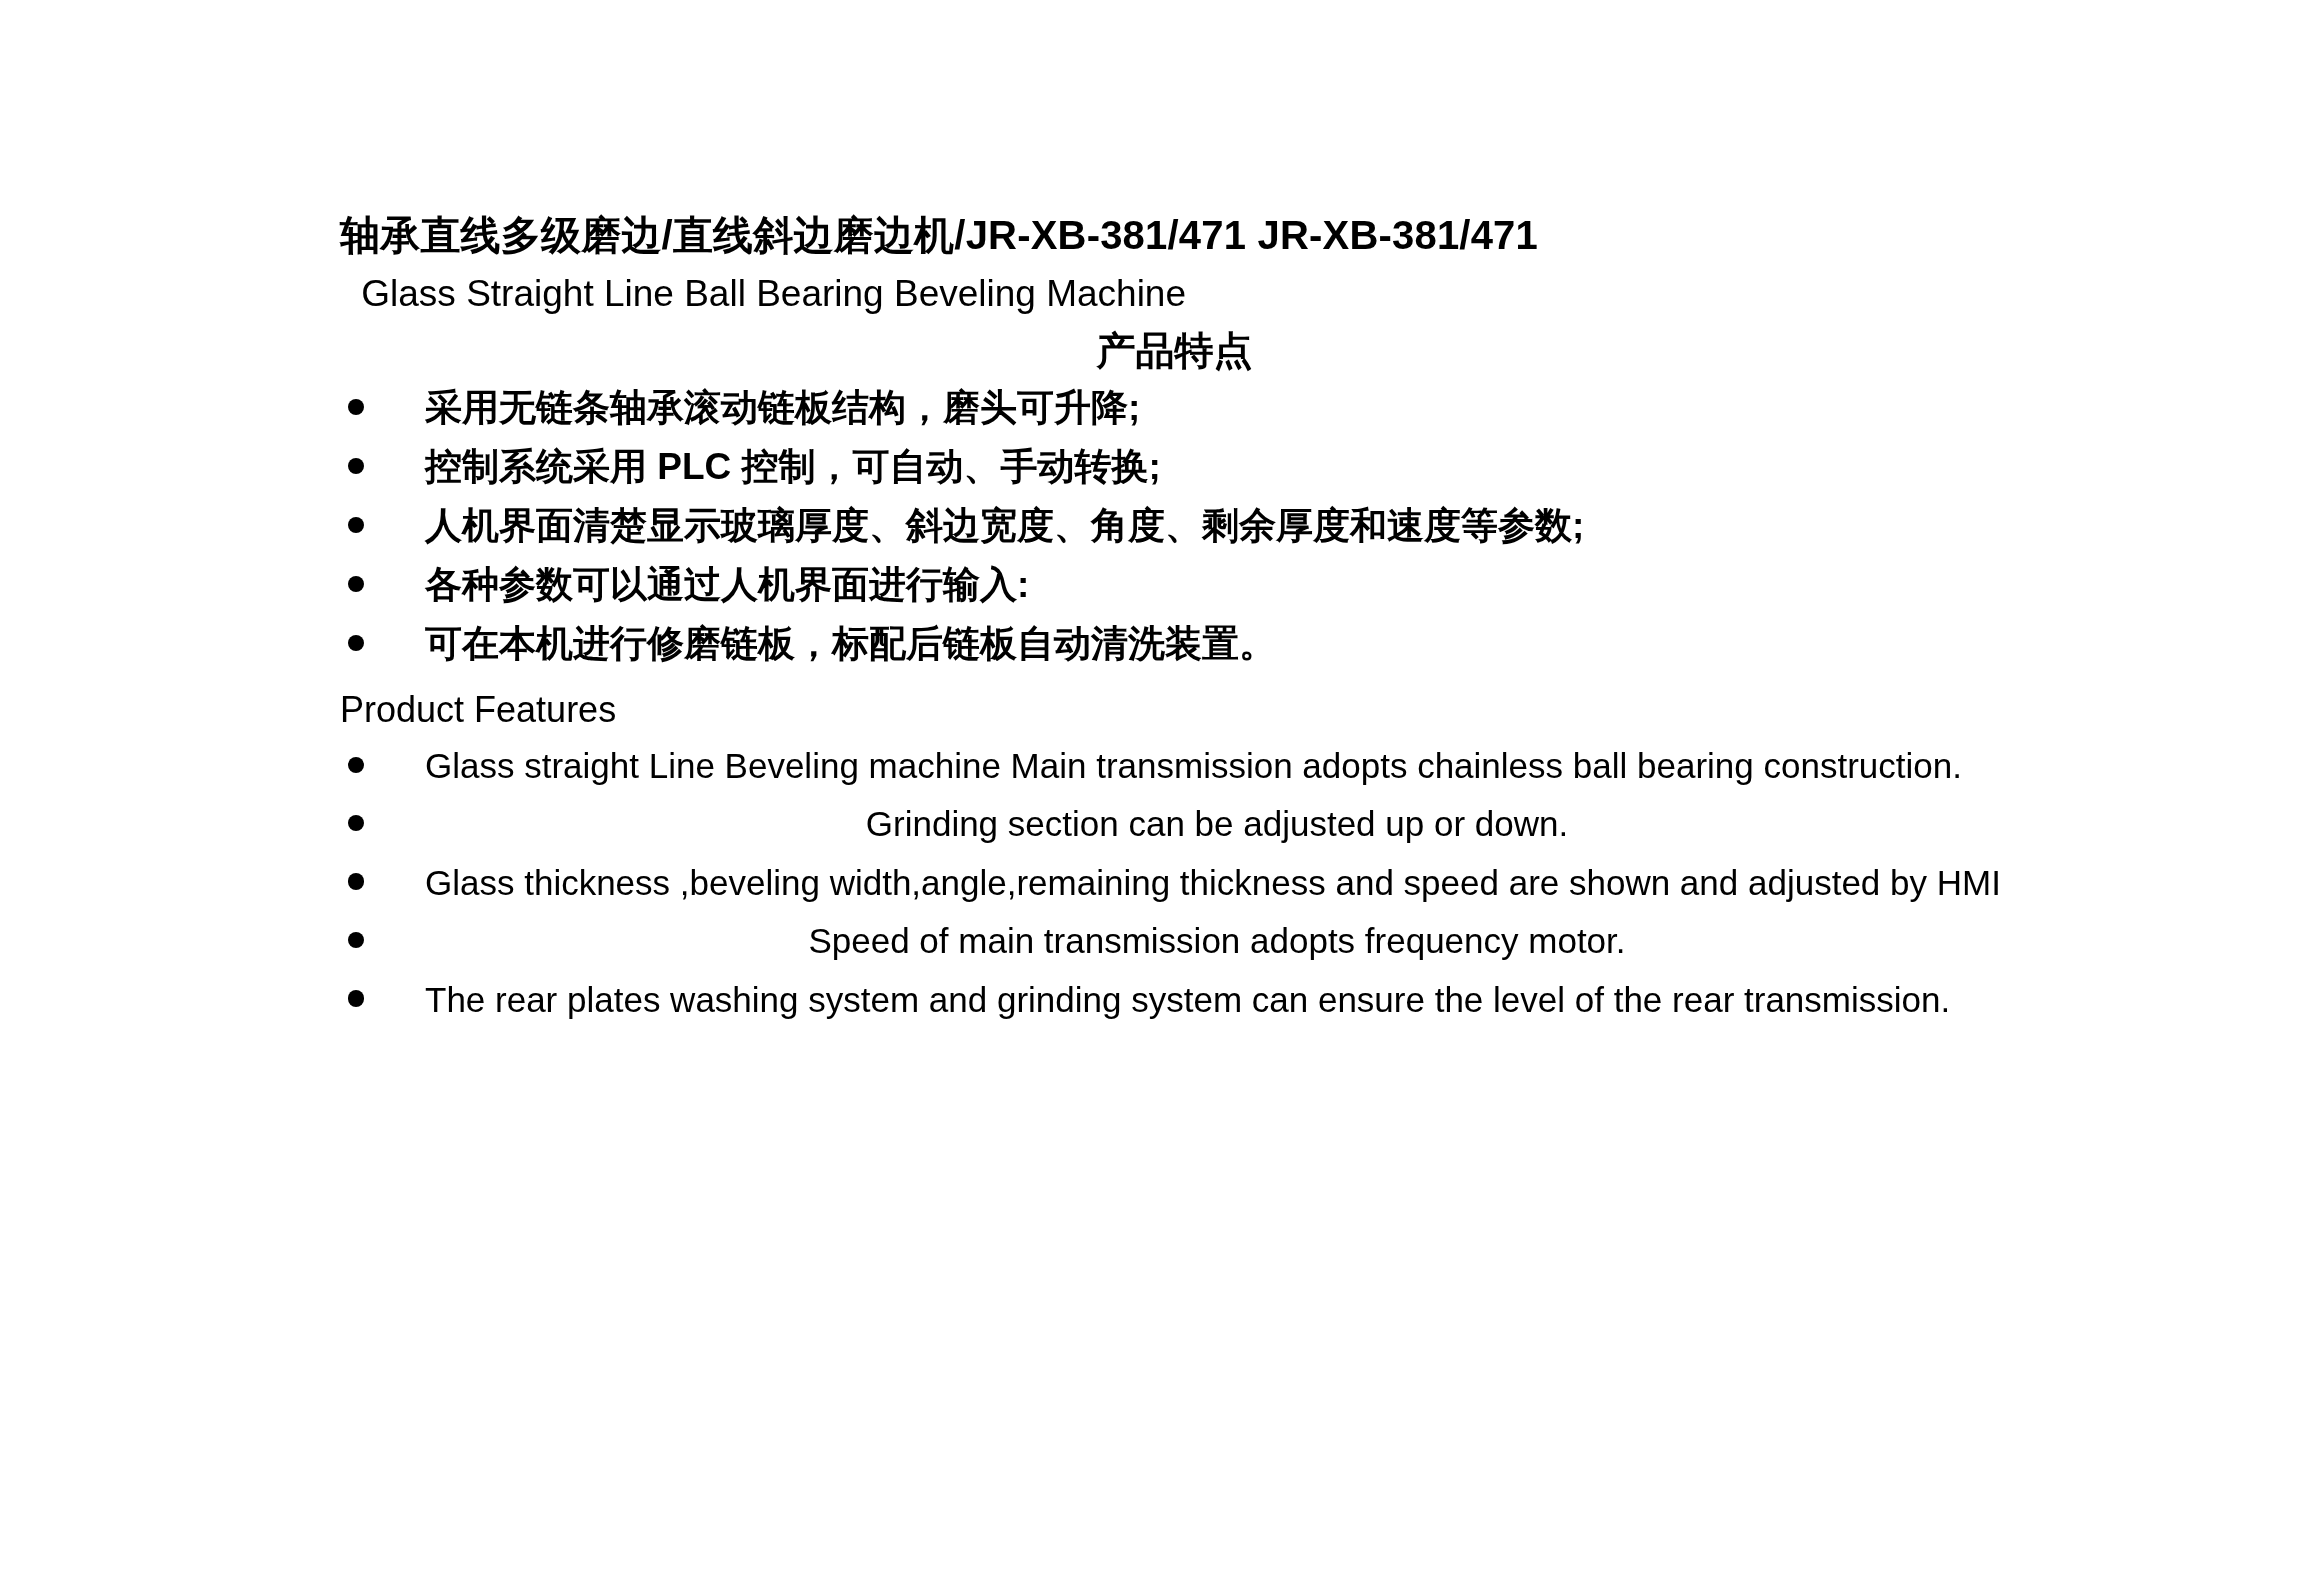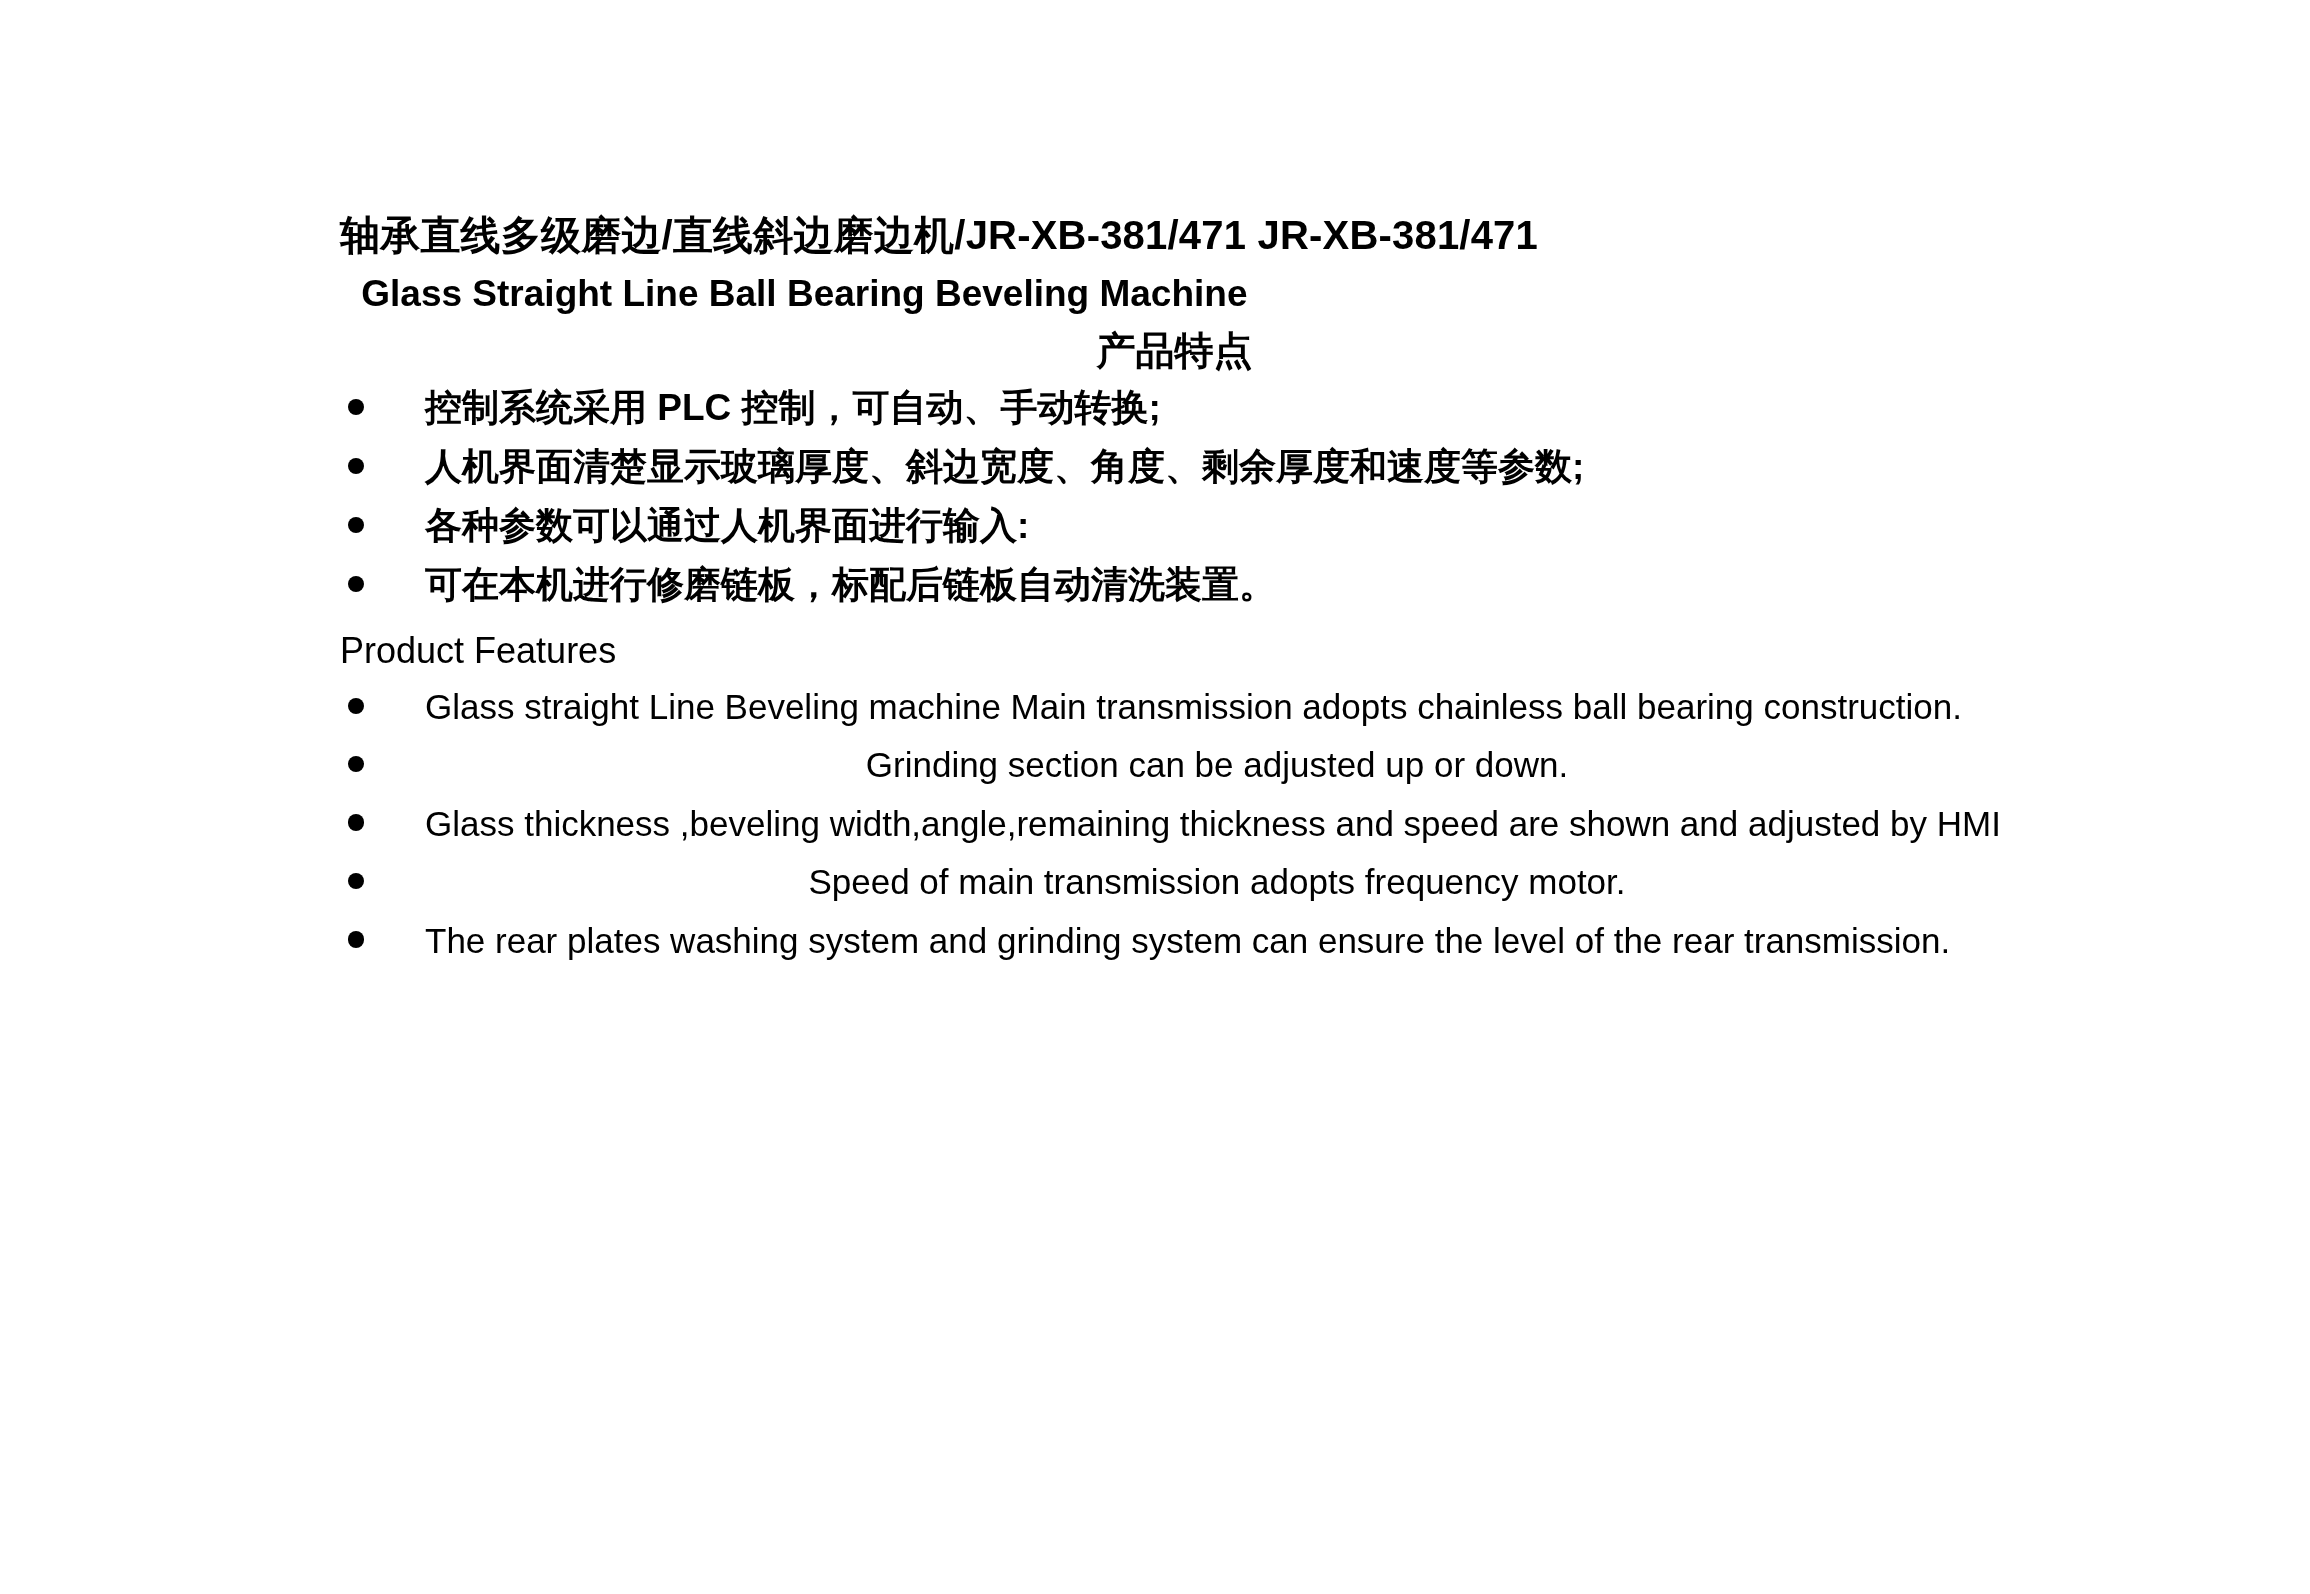--- a/index.html
+++ b/index.html
@@ -30,21 +30,21 @@
   .title-cn {
     font-size: 40px;
     font-weight: bold;
     line-height: 1.32;
     letter-spacing: 0.2px;
     margin: 0 0 7.8px 0;
     white-space: nowrap;
   }
   .title-en {
     font-size: 37px;
-    font-weight: bold;
+    font-weight: normal;
     line-height: 1.32;
     margin: 0 0 7.8px 21.3px;
   }
   .section-cn {
     font-size: 39px;
     font-weight: bold;
     line-height: 1.3;
     margin: 0 0 5.8px 0;
     text-align: center;
   }
@@ -105,20 +105,24 @@
 <div class="page">
   <div class="content">
 
     <div class="title-cn">轴承直线多级磨边/直线斜边磨边机/JR-XB-381/471 JR-XB-381/471</div>
     <div class="title-en">Glass Straight Line Ball Bearing Beveling Machine</div>
     <div class="section-cn">产品特点</div>
 
     <ul class="bullets cn-list">
       <li>
         <span class="dot"></span>
+        <span>采用无链条轴承滚动链板结构，磨头可升降;</span>
+      </li>
+      <li>
+        <span class="dot"></span>
         <span>控制系统采用 PLC 控制，可自动、手动转换;</span>
       </li>
       <li>
         <span class="dot"></span>
         <span>人机界面清楚显示玻璃厚度、斜边宽度、角度、剩余厚度和速度等参数;</span>
       </li>
       <li>
         <span class="dot"></span>
         <span>各种参数可以通过人机界面进行输入:</span>
       </li>

